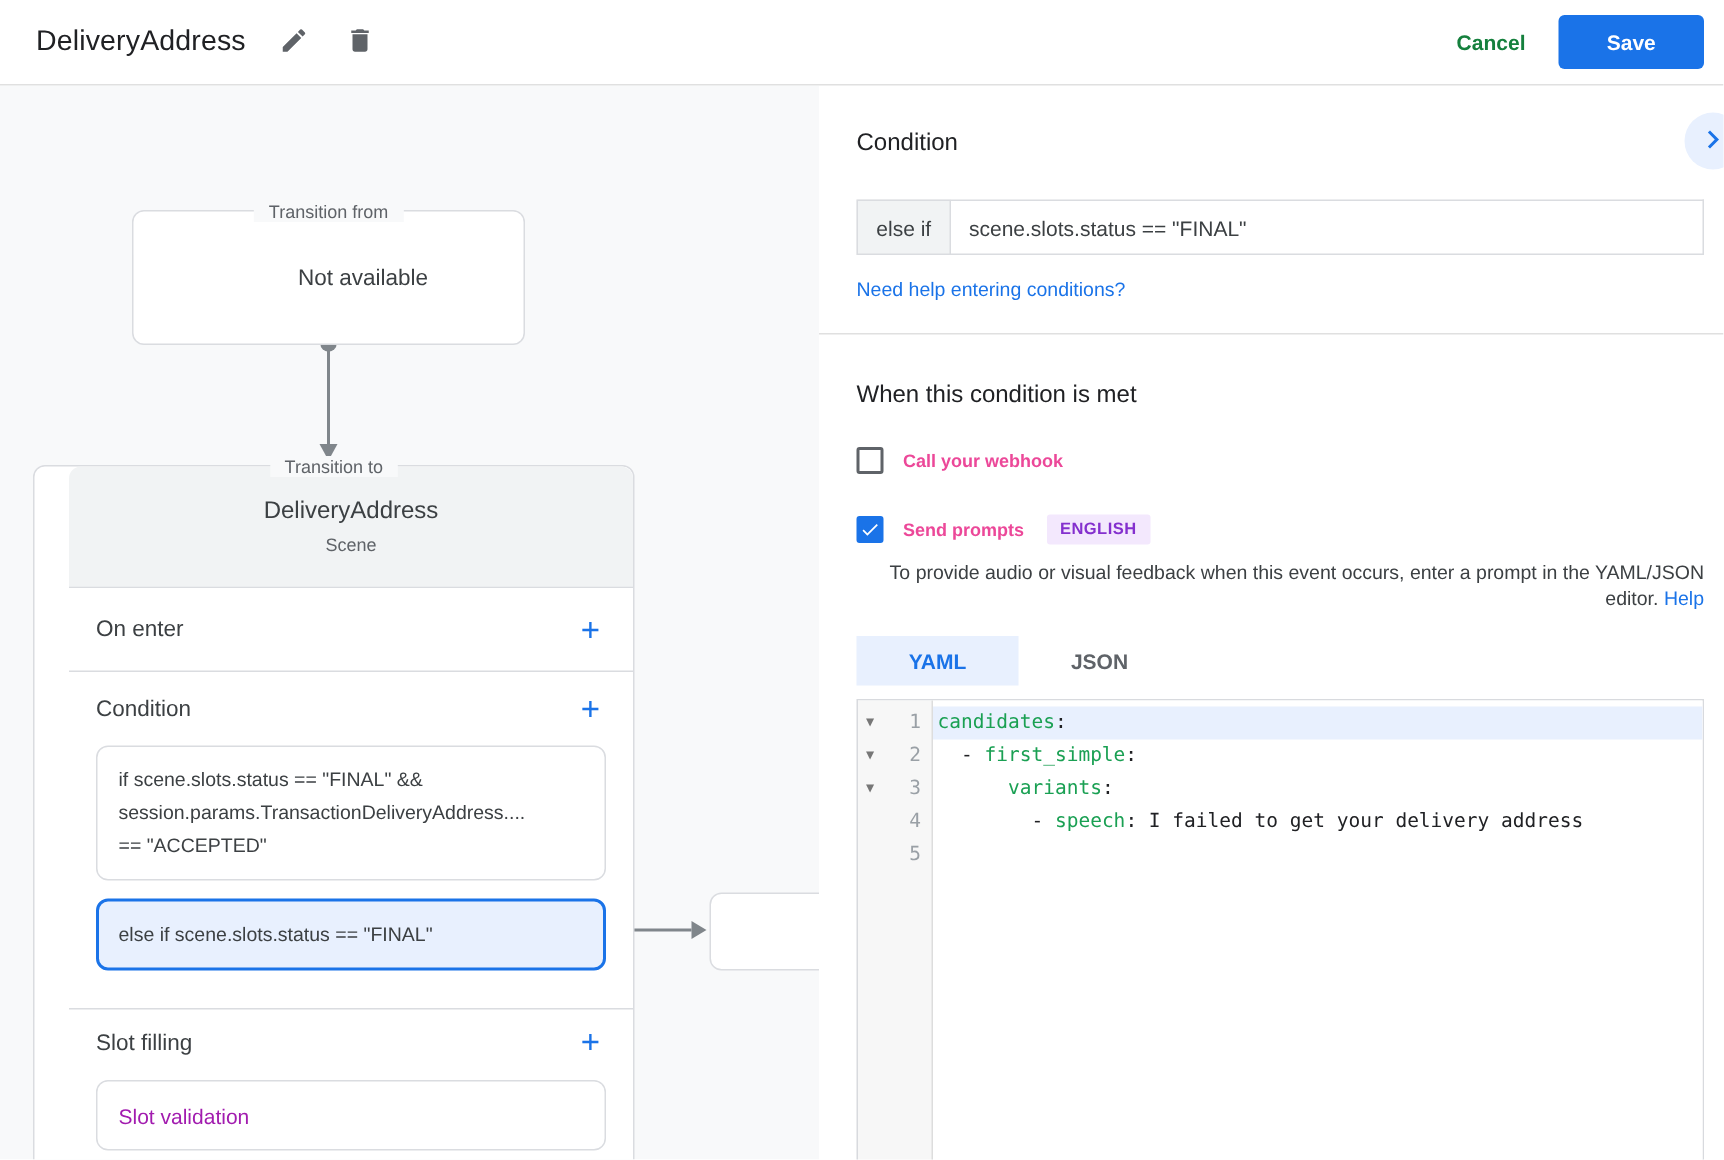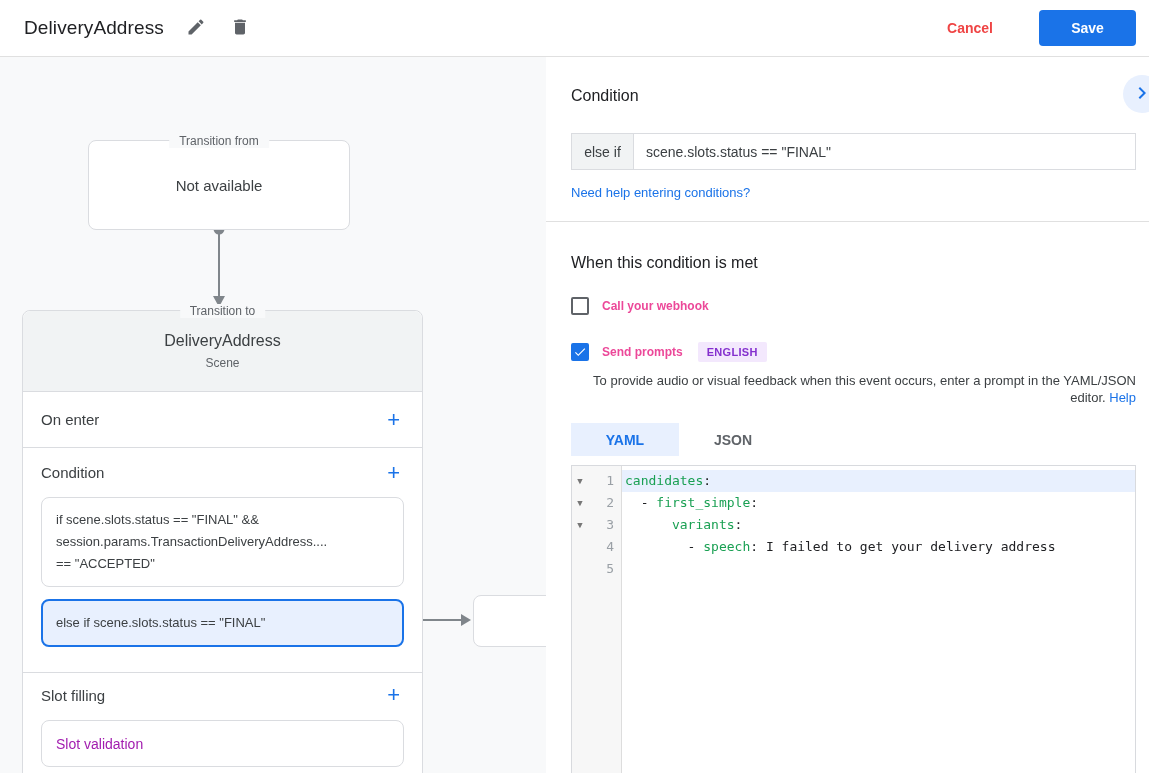--- a/index.html
+++ b/index.html
@@ -5,31 +5,31 @@
   * { margin:0; padding:0; box-sizing:border-box; }
   html,body { width:1149px; height:773px; overflow:hidden; background:#fff;
     font-family:"Liberation Sans","DejaVu Sans",sans-serif; color:#202124; }
 
   
   .topbar { height:57px; border-bottom:1px solid #e0e0e0; display:flex; align-items:center; background:#fff; position:relative; z-index:5; }
   .topbar-title { font-size:19px; color:#202124; margin-left:24px; letter-spacing:.1px; }
   .icon-btn { width:24px; height:24px; border:none; background:none; cursor:pointer; margin-left:20px; display:flex; align-items:center; justify-content:center; }
   .icon-btn svg { fill:#5f6368; }
   .topbar-spacer { flex:1; }
-  .cancel-btn { color:#ef4444; font-size:14px; font-weight:bold; background:none; border:none; margin-right:46px; cursor:pointer; font-family:inherit; }
+  .cancel-btn { color:#15803d; font-size:14px; font-weight:bold; background:none; border:none; margin-right:22px; cursor:pointer; font-family:inherit; }
   .save-btn { background:#1a73e8; color:#fff; font-size:14px; font-weight:bold; border:none; border-radius:4px; width:97px; height:36px; margin-right:13px; cursor:pointer; font-family:inherit; }
 
   
   .content { display:flex; height:716px; }
   .canvas { width:546px; background:#f8f9fa; position:relative; overflow:hidden; flex:none; }
   .panel { flex:1; background:#fff; position:relative; padding:0 13px 0 25px; }
 
   
   .connectors { position:absolute; left:0; top:0; z-index:1; }
-  .fieldset-box { position:absolute; border:1px solid #dadce0; border-radius:8px; background:#fff; }
+  .fieldset-box { position:absolute; border:1px solid #dadce0; border-radius:8px; background:#fff;padding-left:23px; }
   .fieldset-label { position:absolute; top:-7px; left:50%; transform:translateX(-50%); background:#f8f9fa; padding:0 10px; font-size:12px; color:#5f6368; white-space:nowrap; }
   .from-box { left:88px; top:83px; width:262px; height:90px; z-index:2; }
   .from-box .box-value { position:absolute; width:100%; text-align:center; top:36px; font-size:15px; color:#3c4043; }
 
   .scene-card { left:22px; top:253px; width:401px; height:560px; z-index:2; border-radius:8px 8px 0 0; background:#fff; }
   .card-header { background:#f1f3f4; border-bottom:1px solid #dadce0; border-radius:8px 8px 0 0; height:81px; text-align:center; padding-top:21px; }
   .card-title { font-size:16px; color:#3c4043; }
   .card-subtitle { font-size:12px; color:#5f6368; margin-top:6px; }
   .card-section { border-bottom:1px solid #dadce0; padding:0 18px; }
   .section-head { display:flex; align-items:center; justify-content:space-between; height:55px; }

